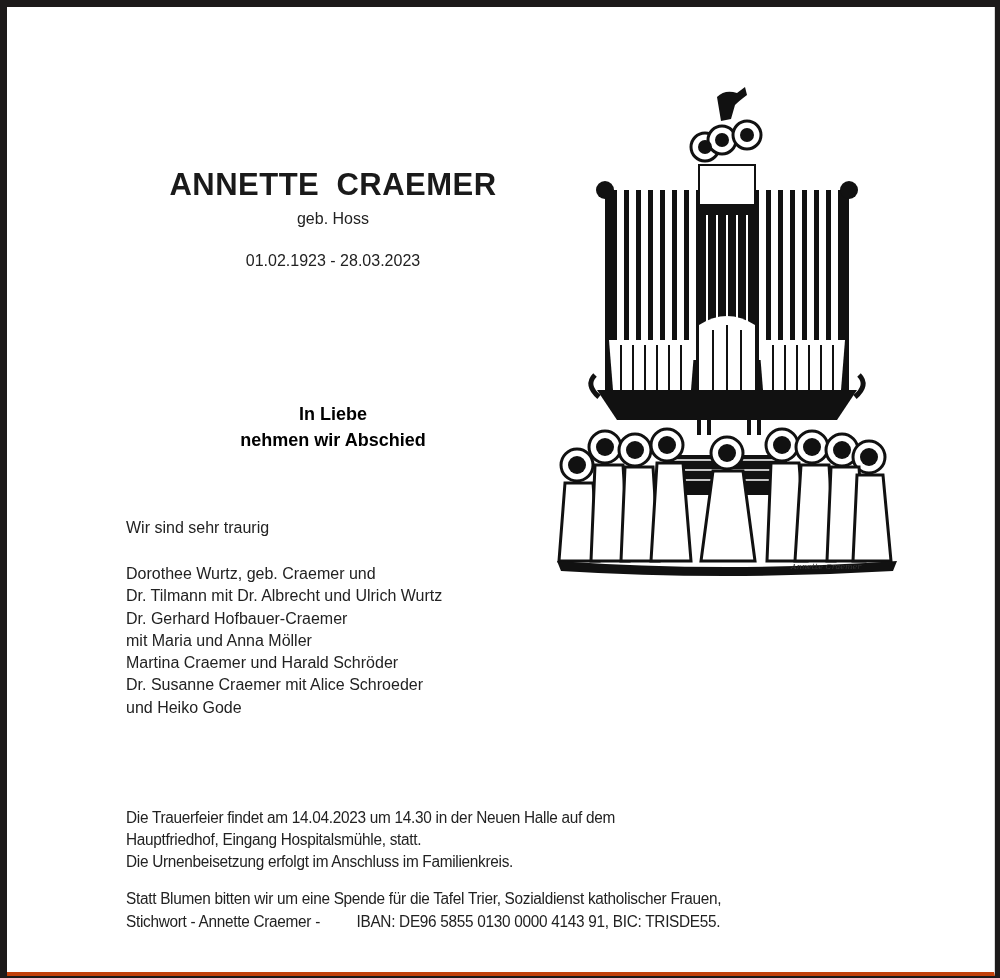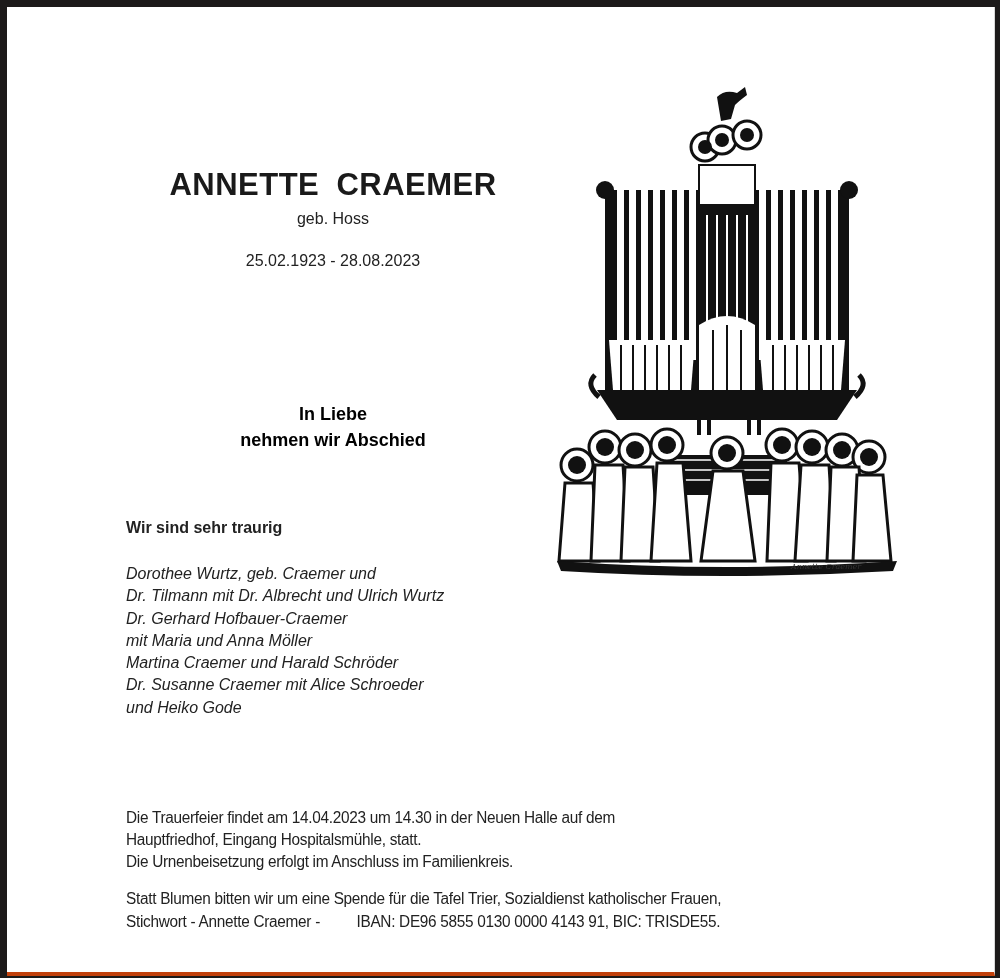--- a/index.html
+++ b/index.html
@@ -8,39 +8,39 @@
     position:absolute; left:7px; top:7px; width:987px; height:965px;
     background:#ffffff; border-right:1px solid #d8d8d8; border-bottom:4px solid #c2410c;
     font-family:"Liberation Sans", sans-serif; color:#222;
   }
   .name { position:absolute; left:146px; top:160px; width:360px; text-align:center;
           font-weight:bold; font-size:31px; letter-spacing:0.5px; color:#1a1a1a; word-spacing:8px; }
   .maiden { position:absolute; left:146px; top:203px; width:360px; text-align:center; font-size:16px; }
   .dates { position:absolute; left:146px; top:245px; width:360px; text-align:center; font-size:16px; }
   .farewell { position:absolute; left:146px; top:394px; width:360px; text-align:center;
               font-weight:bold; font-size:18px; line-height:26px; color:#000000; }
-  .intro { position:absolute; left:119px; top:512px; font-size:16px;font-weight:bold; }
-  .family { position:absolute; left:119px; top:556px; font-size:16px; line-height:22.3px;font-style:italic; }
+  .intro { position:absolute; left:119px; top:512px; font-size:16px; }
+  .family { position:absolute; left:119px; top:556px; font-size:16px; line-height:22.3px; }
   .family div { white-space:nowrap; }
   .ceremony { position:absolute; left:119px; top:800px; font-size:16px; line-height:22px;
               font-family:"Liberation Sans", sans-serif; letter-spacing:-0.3px; transform:scaleX(0.96); transform-origin:left; }
   .donation { position:absolute; left:119px; top:880px; font-size:16px; line-height:23px;
               letter-spacing:-0.3px; transform:scaleX(0.96); transform-origin:left; white-space:nowrap; }
   .iban { margin-left:38px; }
   .illustration { position:absolute; left:540px; top:78px; width:360px; height:500px; }
   .signature { position:absolute; left:784px; top:555px; font-size:8px; font-style:italic; color:#333;
                font-family:"DejaVu Serif", serif; }
 </style>
 </head>
 <body>
 
 <div class="page">
   <div class="name">ANNETTE  CRAEMER</div>
   <div class="maiden">geb. Hoss</div>
-  <div class="dates">25.02.1923 - 28.08.2023</div>
+  <div class="dates">01.02.1923 - 28.03.2023</div>
 
   <div class="farewell">
     <div>In Liebe</div>
     <div>nehmen wir Abschied</div>
   </div>
 
   <div class="intro">Wir sind sehr traurig</div>
 
   <div class="family">
     <div>Dorothee Wurtz, geb. Craemer und</div>

